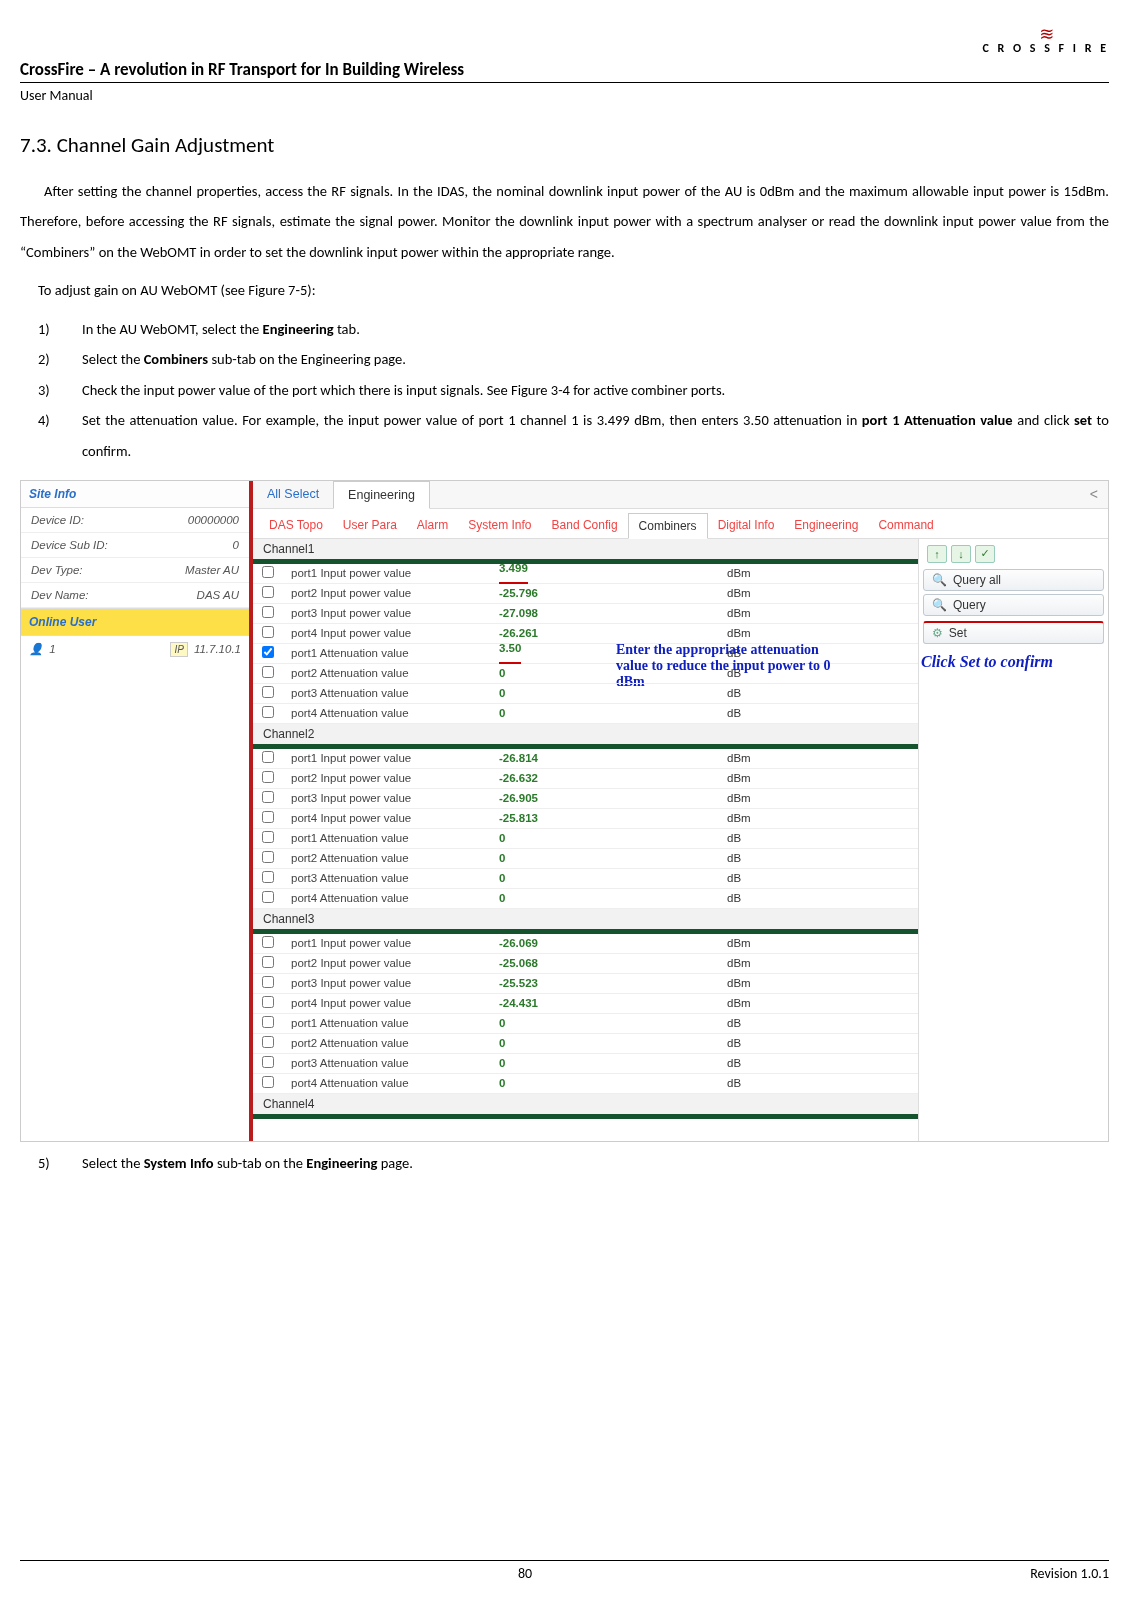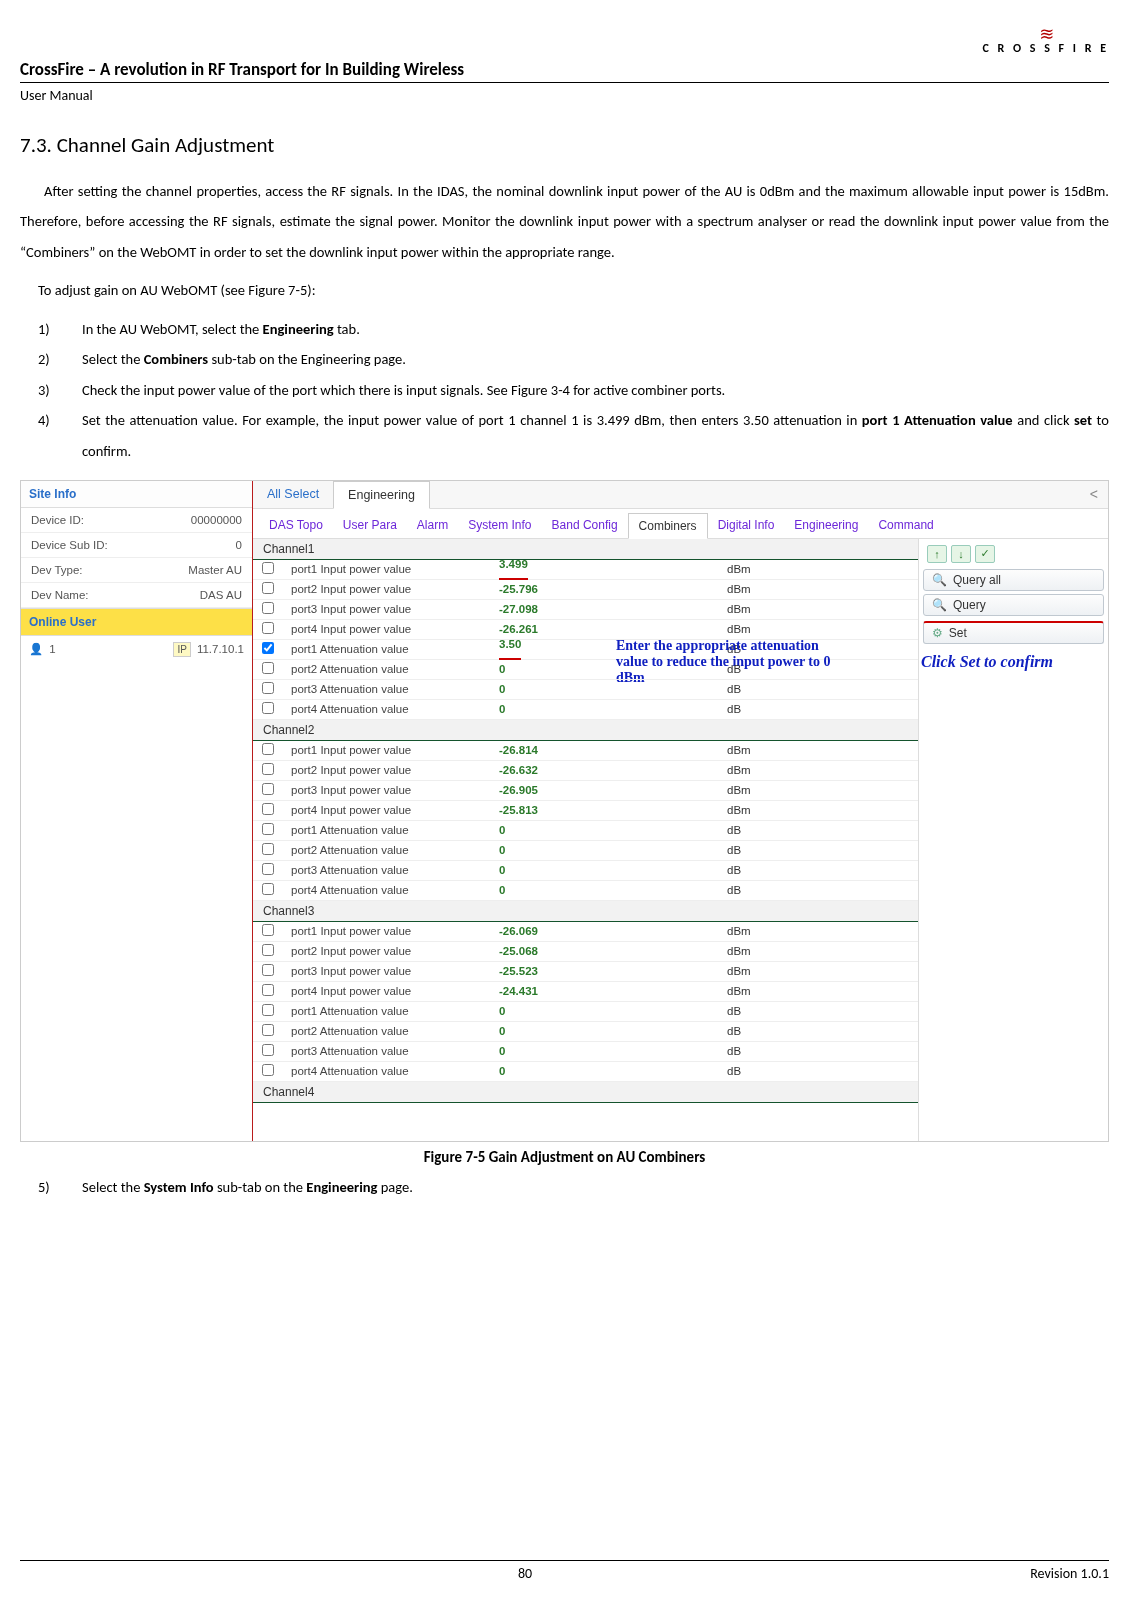--- a/index.html
+++ b/index.html
@@ -25,39 +25,39 @@
   .intro-line { line-height: 2.1; margin: 6px 0 8px 18px; }
   ol.steps { list-style: none; margin-left: 18px; }
   ol.steps > li { line-height: 2.1; padding-left: 44px; position: relative; text-align: justify; }
   ol.steps > li .num { position: absolute; left: 0; }
   b { font-weight: bold; }
   .figure-wrap { margin: 14px 0 6px 0; }
   .figure-caption { text-align: center; font-weight: bold; font-size: 15px; margin-top: 6px; }
   
   .shot { border: 1px solid #ccc; background: #fff; font-size: 12px; font-family: Arial, sans-serif; overflow: hidden; }
   .shot-row { display: flex; height: 660px; }
-  .sidebar { width: 232px; border-right: 1px solid #b91c1c; background: #fff; }
+  .sidebar { width: 232px; border-right: 4px solid #b91c1c; background: #fff; font-style: italic; }
   .side-title { color: #2a6fc9; font-weight: bold; padding: 6px 8px; border-bottom: 1px solid #ddd; background: #fdfdfd; }
   .side-kv { display: flex; justify-content: space-between; padding: 6px 10px; border-bottom: 1px solid #eee; color: #555; font-size: 11.5px; }
   .side-sec2 { color: #2a6fc9; font-weight: bold; padding: 6px 8px; border-top: 1px solid #ddd; border-bottom: 1px solid #ddd; background: #fde047; }
   .online-row { display: flex; align-items: center; gap: 6px; padding: 6px 8px; font-size: 11.5px; color: #555; }
   .online-row .uicon { color: #c00; }
   .online-row .ipbox { border: 1px solid #ccc; padding: 1px 3px; background: #fef9c3; font-size: 10px; color: #555; }
   .main { flex: 1; display: flex; flex-direction: column; position: relative; }
   .tabs1 { display: flex; align-items: center; background: #f7f7f7; border-bottom: 1px solid #ddd; }
   .tabs1 .tab { padding: 6px 14px; font-size: 12.5px; color: #2a6fc9; }
   .tabs1 .tab.active { background: #fff; border: 1px solid #ccc; border-bottom: 1px solid #fff; color: #333; margin-bottom: -1px; }
   .tabs1 .share { margin-left: auto; margin-right: 10px; color: #888; font-size: 14px; }
   .tabs2 { display: flex; gap: 0; padding: 4px 6px 0 6px; border-bottom: 1px solid #ddd; font-size: 12px; }
-  .tabs2 .tab { padding: 5px 10px; color: #6d28d9; white-space: nowrap; }
+  .tabs2 .tab { padding: 5px 10px; color: #ef4444; white-space: nowrap; }
   .tabs2 .tab.active { border: 1px solid #ccc; border-bottom: 1px solid #fff; color: #333; margin-bottom: -1px; background: #fff; }
   .body-split { flex: 1; display: flex; overflow: hidden; }
   .data-col { flex: 1; overflow: auto; }
   .action-col { width: 190px; border-left: 1px solid #ddd; padding: 4px; position: relative; }
-  .chan-head { background: #f2f2f2; border-bottom: 1px solid #14532d; padding: 3px 10px; font-size: 12px; color: #333; }
+  .chan-head { background: #f2f2f2; border-bottom: 5px solid #14532d; padding: 3px 10px; font-size: 12px; color: #333; }
   .param-row { display: flex; align-items: center; border-bottom: 1px solid #eee; height: 20px; font-size: 11.5px; color: #444; position: relative; gap: 8px; }
   .param-row .cb { width: 30px; text-align: center; }
   .param-row input[type=checkbox] { width: 12px; height: 12px; }
   .param-row .plabel { width: 200px; }
   .param-row .pval { width: 80px; color: #2b7a2b; font-weight: bold; position: relative; }
   .param-row .punit { width: 50px; color: #333; margin-left: 140px; }
   .underline-red { border-bottom: 2px solid #c00; display: inline-block; padding-bottom: 8px; }
   .anno { color: #1020c0; font-family: "Times New Roman", serif; font-weight: bold; font-size: 14px; position: absolute; left: 335px; width: 220px; line-height: 1.15; margin-left: 28px; }
   .action-btns { display: flex; flex-direction: column; gap: 3px; }
   .icon-row { display: flex; gap: 4px; padding: 2px 4px 6px 4px; }
@@ -319,21 +319,20 @@
                   <span class="ic">⚙</span>
                   <span>Set</span>
                 </div>
             </div>
             <div class="click-anno">Click Set to confirm</div>
           </div>
         </div>
       </div>
     </div>
   </div>
-  <div class="figure-caption">Figure 7-5 Gain Adjustment on AU Combiners</div>
 </div>
 
 <ol class="steps" start="5">
   <li><span class="num">5)</span>
     <span>Select the </span><b>System Info</b><span> sub-tab on the </span><b>Engineering</b><span> page.</span>
   </li>
 </ol>
 
 <div class="footer">
   <span></span>

